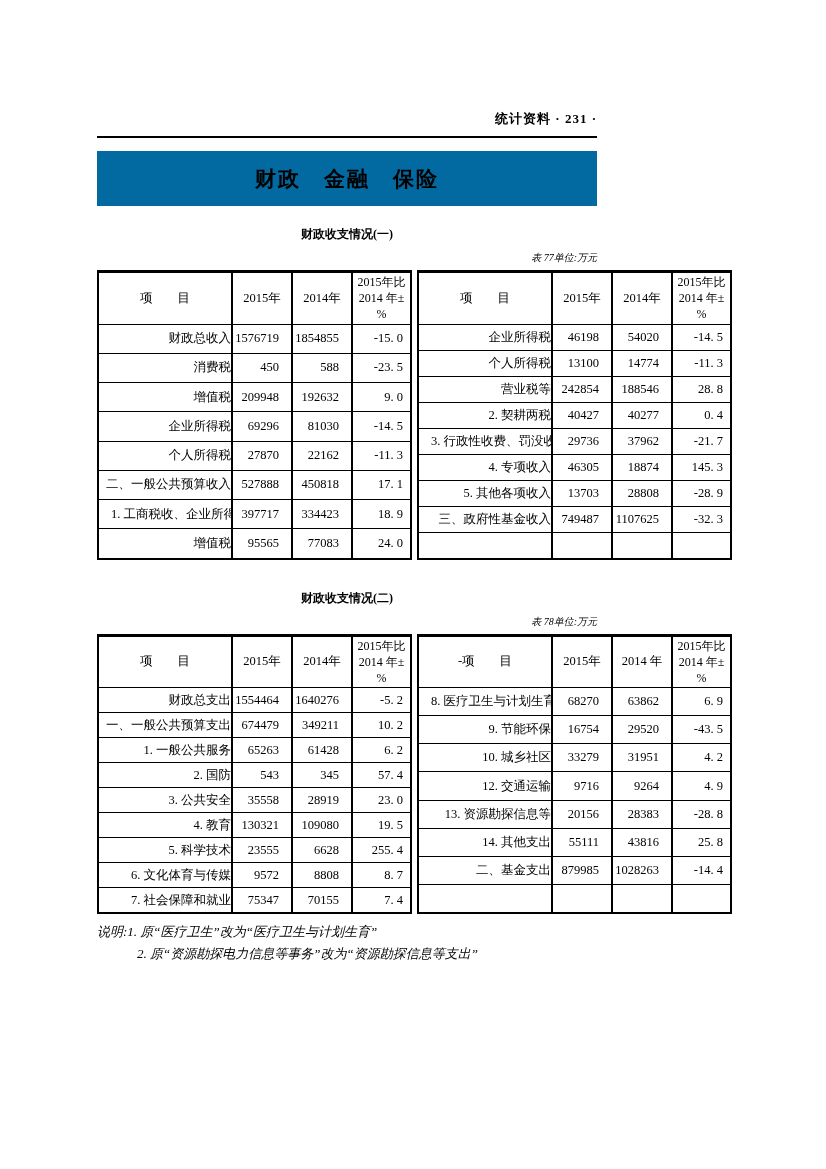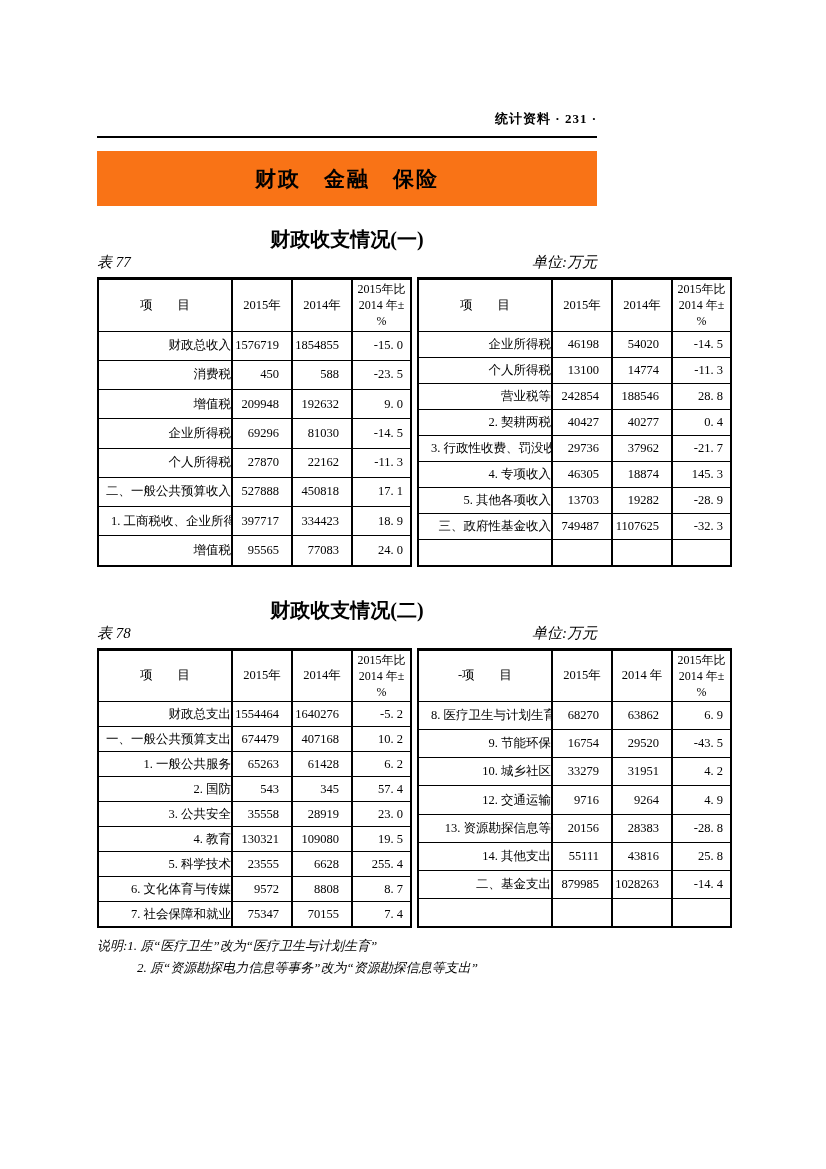--- a/index.html
+++ b/index.html
@@ -7,30 +7,30 @@
     width:826px; height:1169px; background:#ffffff; color:#000;
     font-family:"Liberation Serif","DejaVu Serif",serif;
     overflow:hidden;
   }
   .page { padding:0 97px; box-sizing:border-box; width:694px; }
 
   .page-header { text-align:right; padding-top:110px; font-size:13px; font-weight:bold; letter-spacing:1px; }
   .header-rule { height:2px; background:#000; margin-top:8px; }
 
   .banner {
-    background:#f97316; height:55px; margin-top:13px;
+    background:#0369a1; height:55px; margin-top:13px;
     display:flex; align-items:center; justify-content:center;
     font-size:21px; font-weight:bold; letter-spacing:2px;
   }
 
-  .tbl-title { text-align:center; font-size:20px; font-weight:bold; margin:0; padding:0; }
+  .tbl-title { text-align:center; font-size:12px; font-weight:bold; margin:8px; padding:0; }
   .t1-title { margin-top:20px; }
   .t2-title { margin-top:30px; }
 
-  .tbl-meta { display:flex; justify-content:space-between; font-size:15px; font-style:italic; }
+  .tbl-meta { display:flex; justify-content:flex-end; font-size:10px; font-style:italic; }
 
   .tbl-wrap { display:flex; gap:5px; margin-top:5px; }
   table.half {
     border-collapse:collapse; table-layout:fixed; width:313px;
     border:2px solid #000; border-top-width:3px;
   }
   th, td { border:1px solid #000; border-left-width:2px; border-right-width:2px; font-weight:normal; overflow:hidden; }
   th { font-size:12.5px; text-align:center; vertical-align:middle; }
   .t1 th { height:46px; }
   .t2 th { height:38px; }
@@ -186,21 +186,21 @@
           </tr>
           <tr>
             <td class="c-item ind1">4. 专项收入</td>
             <td class="c-num">46305</td>
             <td class="c-num">18874</td>
             <td class="c-pct">145. 3</td>
           </tr>
           <tr>
             <td class="c-item ind1">5. 其他各项收入</td>
             <td class="c-num">13703</td>
-            <td class="c-num">19282</td>
+            <td class="c-num">28808</td>
             <td class="c-pct">-28. 9</td>
           </tr>
           <tr>
             <td class="c-item ind0">三、政府性基金收入</td>
             <td class="c-num">749487</td>
             <td class="c-num">1107625</td>
             <td class="c-pct">-32. 3</td>
           </tr>
           <tr>
             <td class="c-item ind0"></td>
@@ -237,21 +237,21 @@
       <tbody>
           <tr>
             <td class="c-item ind0">财政总支出</td>
             <td class="c-num">1554464</td>
             <td class="c-num">1640276</td>
             <td class="c-pct">-5. 2</td>
           </tr>
           <tr>
             <td class="c-item ind0">一、一般公共预算支出</td>
             <td class="c-num">674479</td>
-            <td class="c-num">407168</td>
+            <td class="c-num">349211</td>
             <td class="c-pct">10. 2</td>
           </tr>
           <tr>
             <td class="c-item ind2">1. 一般公共服务</td>
             <td class="c-num">65263</td>
             <td class="c-num">61428</td>
             <td class="c-pct">6. 2</td>
           </tr>
           <tr>
             <td class="c-item ind2">2. 国防</td>

